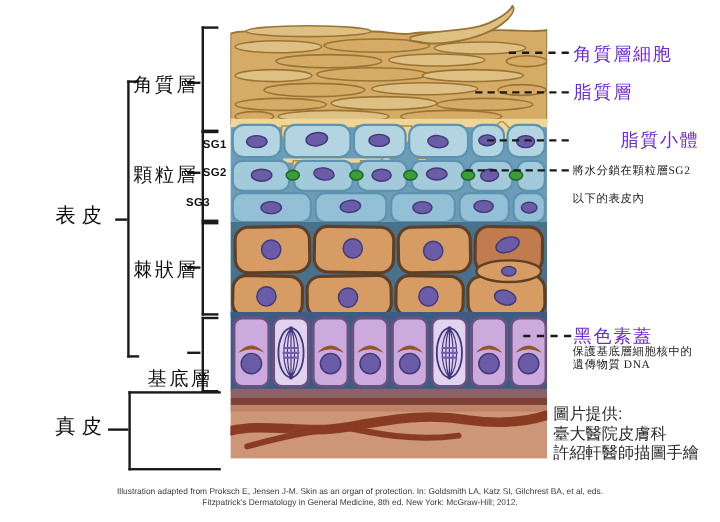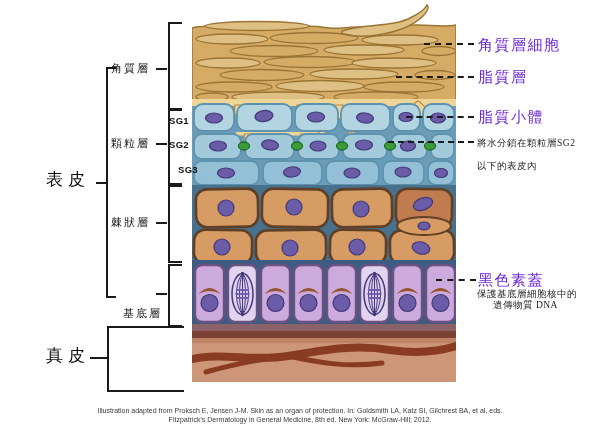--- a/index.html
+++ b/index.html
@@ -1,18 +1,18 @@
 <!DOCTYPE html>
 <html style="--ink: #1a1a1a; --corneum_fill: #d5ab66; --corneum_cell: #dfc084; --corneum_line: #9a7434; --lipid_fill: #eed598; --lipid_line: #b68c3e; --granular_bg: #6b9cb8; --granular_cell_1: #b2d5e1; --granular_cell_2: #a3cadb; --granular_cell_3: #93c0d6; --granular_line: #5d93af; --nucleus_fill: #6a5ca6; --nucleus_line: #43387a; --junction_fill: #3e9b3a; --junction_line: #1e6b22; --spinous_bg: #47718c; --spinous_cell: #d69c64; --spinous_cell_dark: #c07b4e; --spinous_line: #5f4026; --basal_bg: #3c5c84; --basal_cell: #cdaade; --basal_cell_light: #e2d3ef; --basal_line: #6b5180; --melanin: #95542b; --membrane_top: #8a6268; --membrane: #7c4034; --dermis_bg: #cd9678; --dermis_fiber: #8a3c22;"><head>
 <meta charset="utf-8">
 <style>
   html,body{margin:0;padding:0;background:#fff;}
   #stage{position:relative;width:600px;height:435px;background:#ffffff;overflow:hidden;
          font-family:"Liberation Serif",serif;color:#111;}
-  .lbl{position:absolute;font-size:11px;letter-spacing:2px;white-space:nowrap;color:#111;}
+  .lbl{position:absolute;font-size:16px;letter-spacing:2px;white-space:nowrap;color:#111;}
   .biglbl{position:absolute;font-size:17px;letter-spacing:5px;white-space:nowrap;color:#0d0d0d;}
   .sg{position:absolute;font-family:"Liberation Sans",sans-serif;font-size:9.5px;font-weight:bold;
       letter-spacing:.3px;color:#111;}
   .note{position:absolute;font-size:9.5px;line-height:11px;letter-spacing:.5px;white-space:nowrap;color:#1c1c1c;}
   .rlbl{position:absolute;left:478px;font-size:15px;letter-spacing:1.5px;white-space:nowrap;color:#6d28d9;}
   .dash{position:absolute;height:0;border-top:2px dashed #1a1a1a;}
   .tick{position:absolute;height:0;border-top:2px solid #1a1a1a;}
   .bracket{position:absolute;border-left:2px solid #1a1a1a;border-top:2px solid #1a1a1a;
            border-bottom:2px solid #1a1a1a;width:12px;}
   #epi-bracket{left:106px;top:67px;width:8px;height:227px;}
@@ -241,36 +241,41 @@
   <div class="tick" style="left:156px;top:293px;width:11px;"></div>
 
   <div class="biglbl" style="left:46px;top:168px;">表皮</div>
   <div class="biglbl" style="left:46px;top:344px;">真皮</div>
   <div class="lbl" style="left:111px;top:61px;">角質層</div>
   <div class="lbl" style="left:111px;top:136px;">顆粒層</div>
   <div class="lbl" style="left:111px;top:215px;">棘狀層</div>
   <div class="lbl" style="left:123px;top:287px;margin-top:19px;">基底層</div>
   <div class="sg" style="left:169px;top:115px;">SG1</div>
   <div class="sg" style="left:169px;top:139px;">SG2</div>
-  <div class="sg" style="left:178px;top:164px;text-align:center;">SG3</div>
+  <div class="sg" style="left:155px;top:164px;text-align:center;">SG3</div>
 
   <div class="dash" style="left:424px;top:43px;width:50px;"></div>
   <div class="dash" style="left:396px;top:76px;width:78px;"></div>
   <div class="dash" style="left:406px;top:116px;width:68px;"></div>
   <div class="dash" style="left:388px;top:141px;width:86px;"></div>
   <div class="dash" style="left:436px;top:279px;width:40px;"></div>
 
   <div class="rlbl" style="top:36px;">角質層細胞</div>
   <div class="rlbl" style="top:68px;">脂質層</div>
-  <div class="rlbl" style="top:108px;">脂質小體</div>
+  <div class="rlbl" style="top:108px;margin-left:39px;">脂質小體</div>
   <div class="note" style="left:477px;top:138px;">將水分鎖在顆粒層SG2</div>
   <div class="note" style="left:477px;top:161px;">以下的表皮內</div>
   <div class="rlbl" style="top:271px;">黑色素蓋</div>
   <div class="note" style="left:477px;top:289px;">保護基底層細胞核中的</div>
-  <div class="note" style="left:477px;top:300px;margin-left:16px;">遺傳物質  DNA</div>
-
+  <div class="note" style="left:477px;top:300px;">遺傳物質  DNA</div>
+
+  <div id="credit">
+    <div>圖片提供:</div>
+    <div>臺大醫院皮膚科</div>
+    <div>許紹軒醫師描圖手繪</div>
+  </div>
 
   <div id="caption">
     <div>Illustration adapted from Proksch E, Jensen J-M. Skin as an organ of protection. In: Goldsmith LA, Katz SI, Gilchrest BA, et al, eds.</div>
     <div>Fitzpatrick's Dermatology in General Medicine, 8th ed. New York: McGraw-Hill; 2012.</div>
   </div>
 
 </div>
 
 </body></html>

